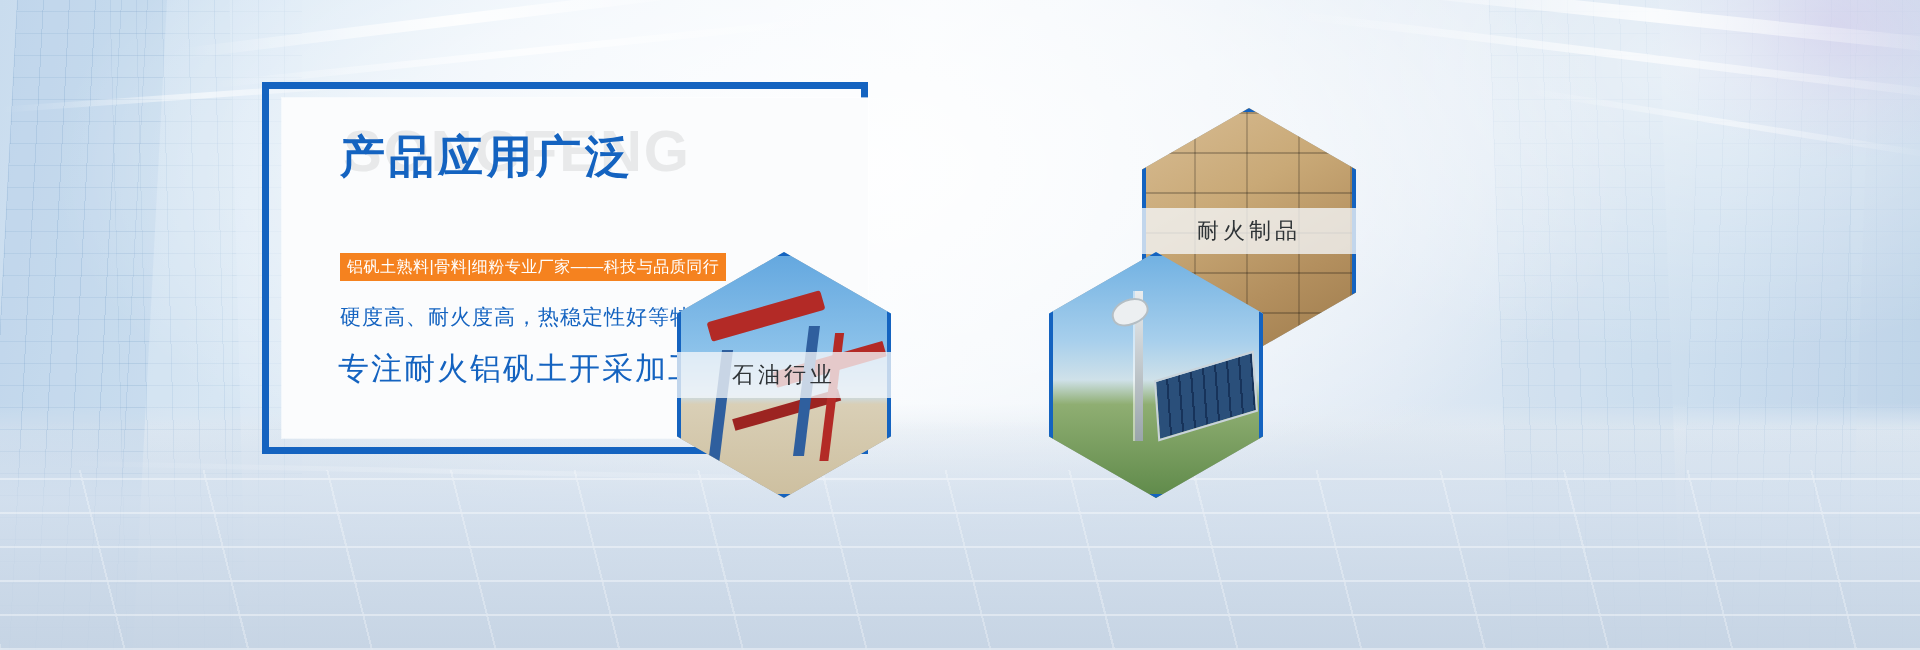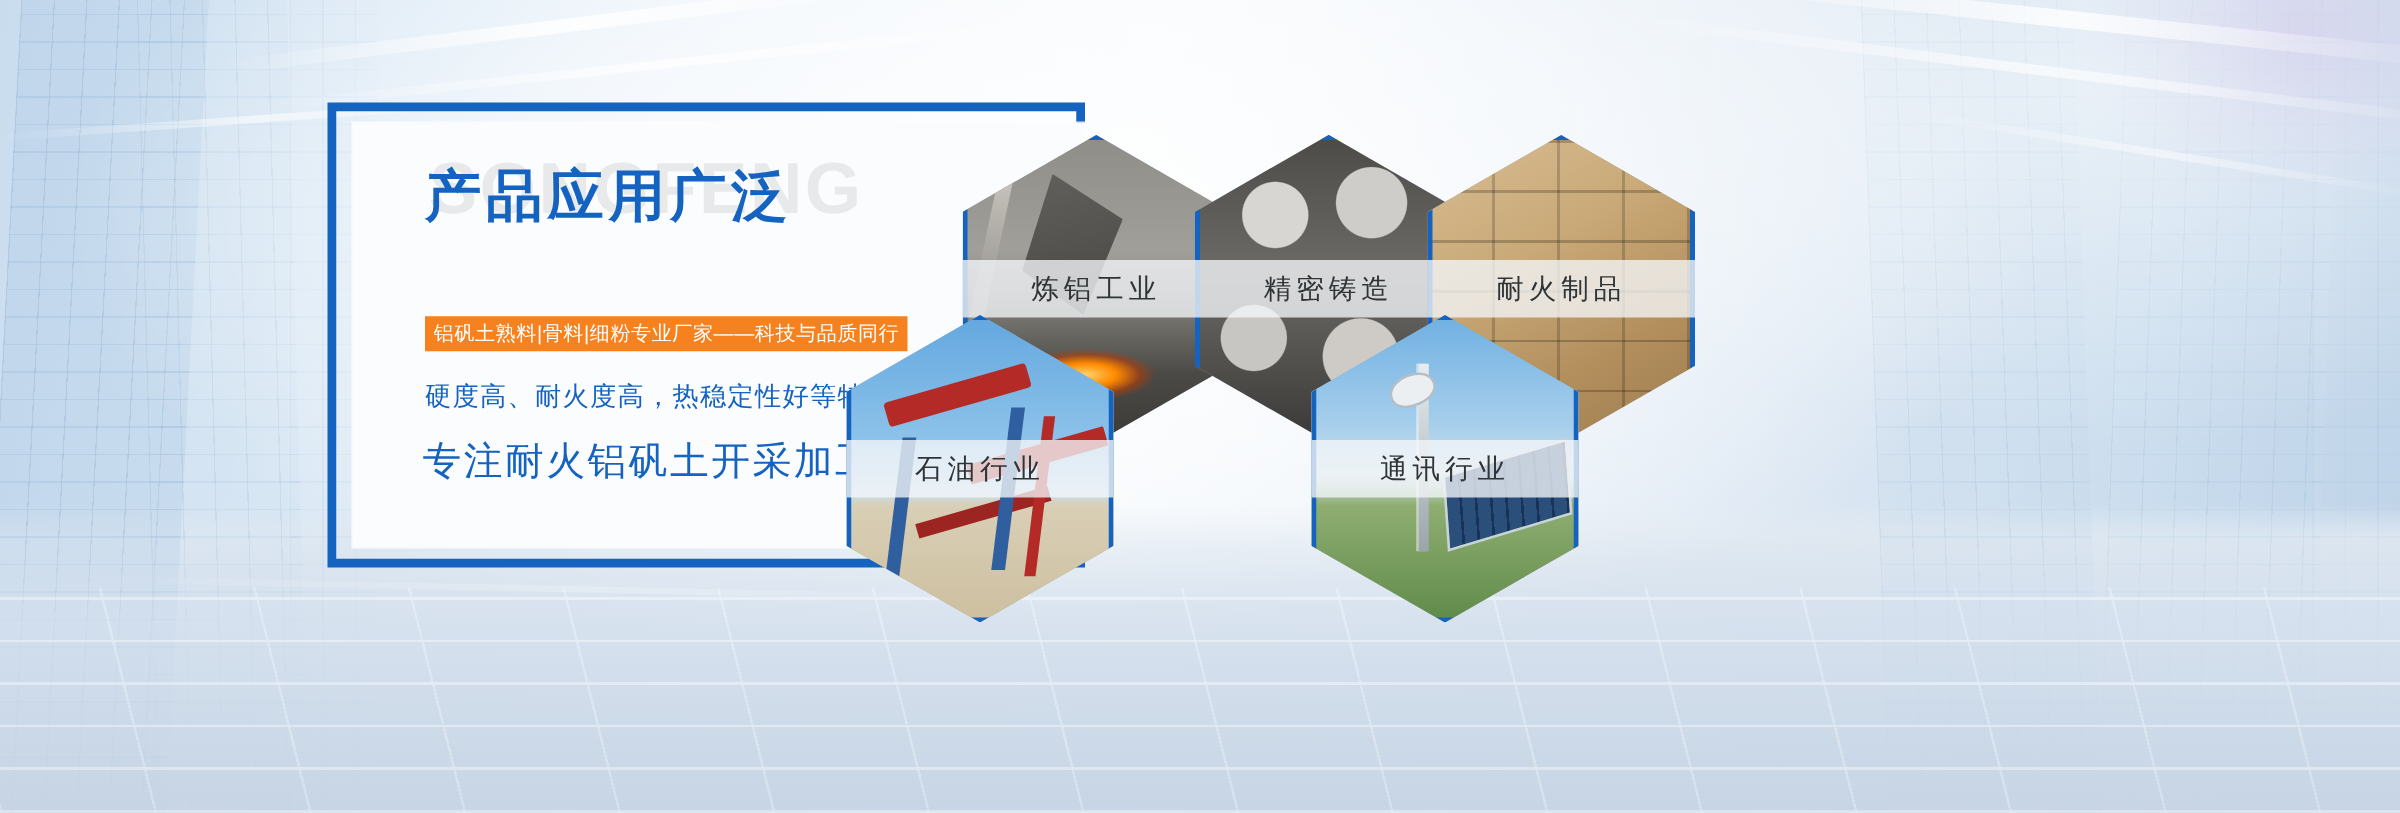--- a/index.html
+++ b/index.html
@@ -257,47 +257,36 @@
   <div class="card-inner"></div>
 
   <div class="watermark">SONGFENG</div>
   <div class="headline">产品应用广泛</div>
   <div class="orange-bar">铝矾土熟料|骨料|细粉专业厂家——科技与品质同行</div>
   <div class="feature">硬度高、耐火度高，热稳定性好等特性</div>
   <div class="tagline">专注耐火铝矾土开采加工</div>
 
   <div class="hexwrap">
 
-    <div class="hex h1">
-      <div class="art art-smelt"></div>
-      <div class="ring"></div>
-      <div class="cap">炼铝工业</div>
-    </div>
-
-    <div class="hex h2">
-      <div class="art art-cast"></div>
-      <div class="ring"></div>
-      <div class="cap">精密铸造</div>
-    </div>
+
 
     <div class="hex h3">
       <div class="art art-brick"></div>
       <div class="ring"></div>
       <div class="cap">耐火制品</div>
     </div>
 
     <div class="hex h4">
       <div class="art art-oil"></div>
       <div class="ring"></div>
       <div class="cap">石油行业</div>
     </div>
 
 
     <div class="hex h6">
       <div class="art art-tele">
         <div class="tele-dish"></div>
       </div>
       <div class="ring"></div>
-      <div class="cap">通讯行业</div>
     </div>
 
   </div>
 </div>
 
 </body></html>

